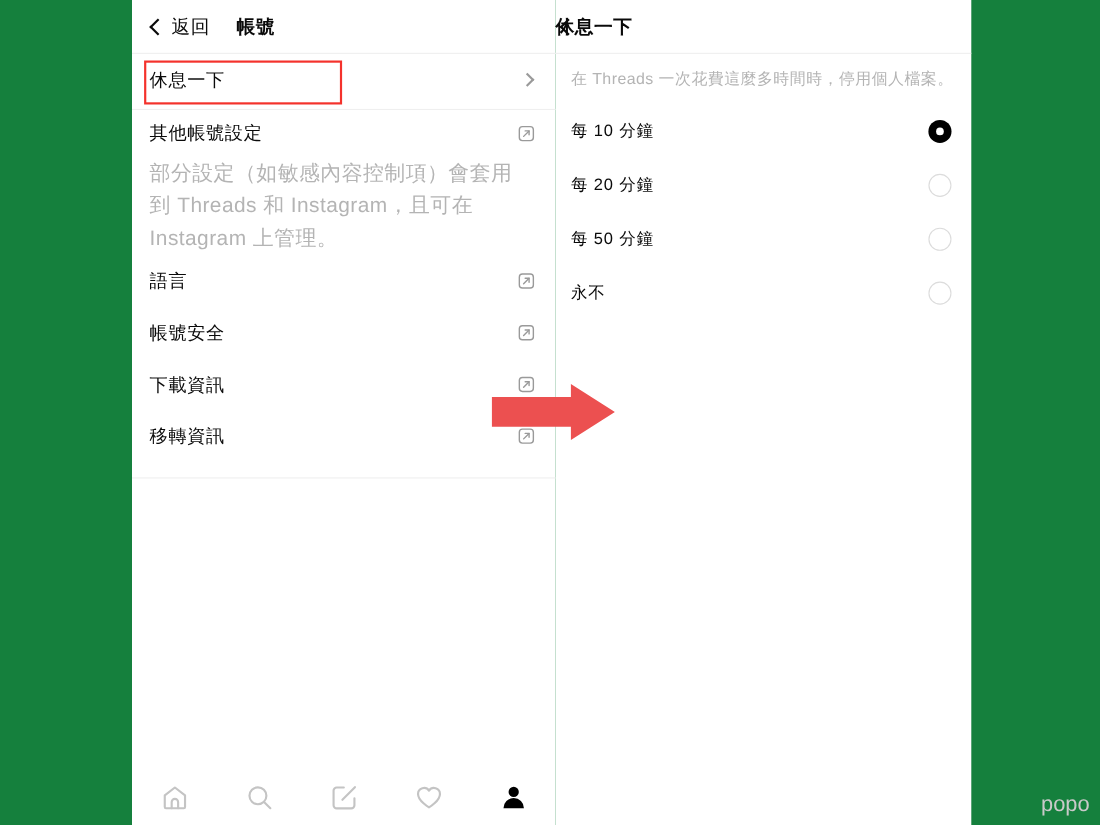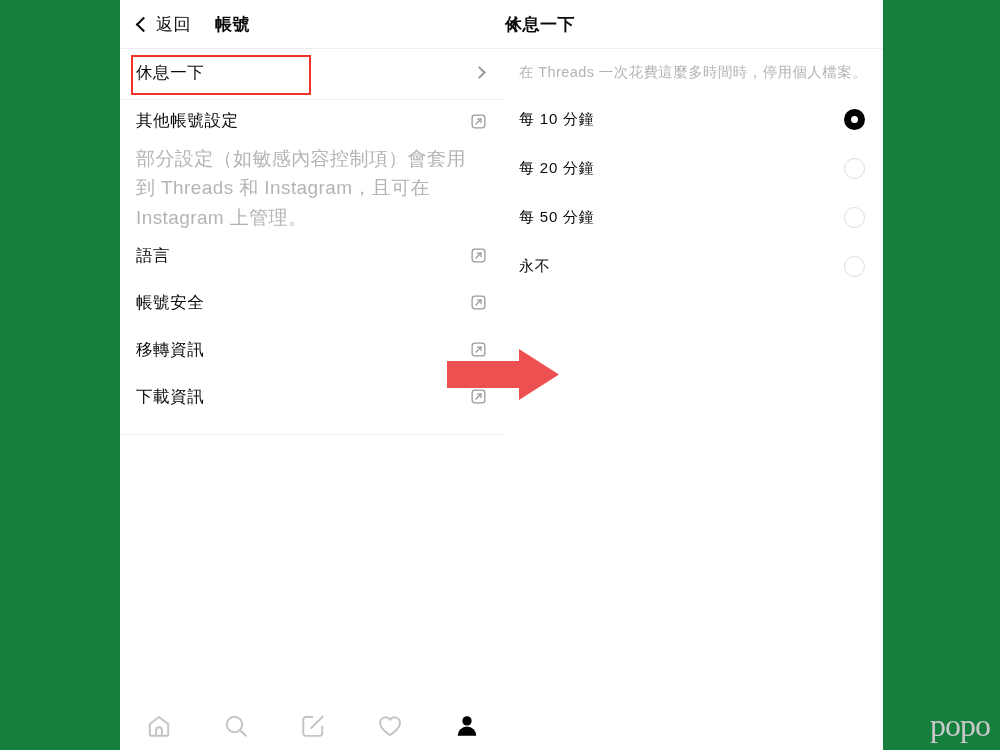--- a/index.html
+++ b/index.html
@@ -180,24 +180,24 @@
     display: flex;
     align-items: center;
     justify-content: space-around;
   }
   #bottom-nav .nav-ico { cursor: pointer; display: block; }
 
   
   #watermark {
     position: absolute;
     right: 10px; bottom: 6px;
-    font-size: 32px;
+    font-size: 20px;
     color: #c9c9c9;
     letter-spacing: -1px;
-    font-family: Liberation Serif, serif;
+    font-family: Liberation Mono, monospace;
     user-select: none;
   }
 </style>
 </head>
 <body>
 
 <div id="screen">
 
   <div class="panel" id="left-panel">
 
@@ -249,32 +249,32 @@
       <span>
         <svg class="ext-icon" viewBox="0 0 24 24" fill="none" stroke="#9a9a9a" stroke-width="1.8" stroke-linecap="round" stroke-linejoin="round">
           <rect x="3" y="3" width="18" height="18" rx="4"></rect>
           <path d="M8.5 15.5 L15.5 8.5"></path>
             <path d="M10.5 8.5 L15.5 8.5 L15.5 13.5"></path>
         </svg>
       </span>
     </div>
 
     <div class="row" style="height:47px">
+      <span class="row-label">下載資訊</span>
+      <span>
+        <svg class="ext-icon" viewBox="0 0 24 24" fill="none" stroke="#9a9a9a" stroke-width="1.8" stroke-linecap="round" stroke-linejoin="round">
+          <rect x="3" y="3" width="18" height="18" rx="4"></rect>
+          <path d="M8.5 15.5 L15.5 8.5"></path>
+            <path d="M10.5 8.5 L15.5 8.5 L15.5 13.5"></path>
+        </svg>
+      </span>
+    </div>
+
+    <div class="row" style="height:47px">
       <span class="row-label">移轉資訊</span>
-      <span>
-        <svg class="ext-icon" viewBox="0 0 24 24" fill="none" stroke="#9a9a9a" stroke-width="1.8" stroke-linecap="round" stroke-linejoin="round">
-          <rect x="3" y="3" width="18" height="18" rx="4"></rect>
-          <path d="M8.5 15.5 L15.5 8.5"></path>
-            <path d="M10.5 8.5 L15.5 8.5 L15.5 13.5"></path>
-        </svg>
-      </span>
-    </div>
-
-    <div class="row" style="height:47px">
-      <span class="row-label">下載資訊</span>
       <span>
         <svg class="ext-icon" viewBox="0 0 24 24" fill="none" stroke="#9a9a9a" stroke-width="1.8" stroke-linecap="round" stroke-linejoin="round">
           <rect x="3" y="3" width="18" height="18" rx="4"></rect>
           <path d="M8.5 15.5 L15.5 8.5"></path>
             <path d="M10.5 8.5 L15.5 8.5 L15.5 13.5"></path>
         </svg>
       </span>
     </div>
 
     <div class="group-sep" style="margin-top:14px"></div>

